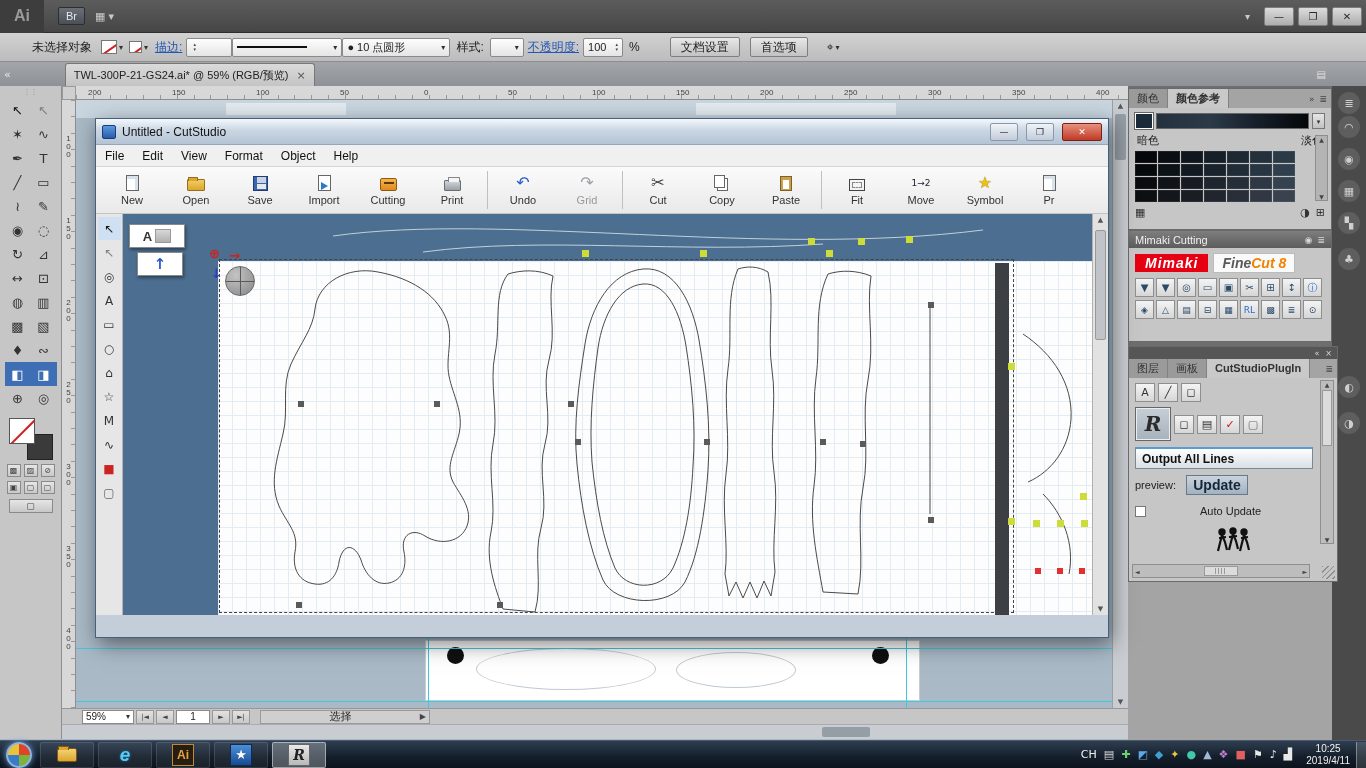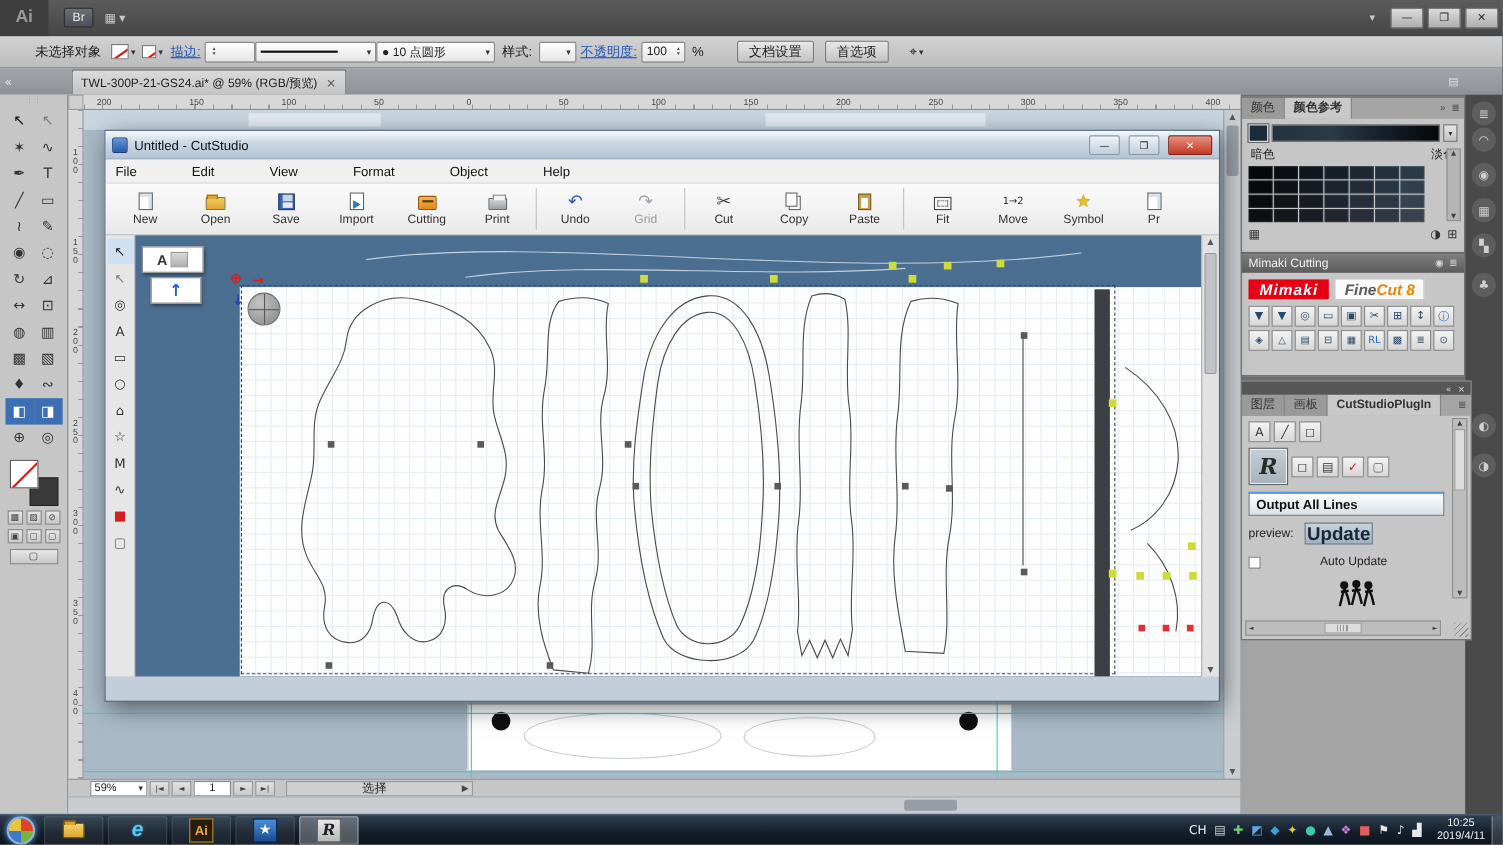--- a/index.html
+++ b/index.html
@@ -74,21 +74,21 @@
   .sel-box .pl{font-size:8px;color:#444;margin-right:3px;}
   .ai-hscroll{position:absolute;left:62px;top:724px;width:1066px;height:15px;background:#C9CDD1;border-top:1px solid #A8ACB0;}
   .hthumb{position:absolute;top:2px;height:10px;background:#959DA5;border-radius:2px;}
   
   .cs-window{position:absolute;left:95px;top:118px;width:1014px;height:520px;border:1px solid #44607C;background:#C3CEDA;box-shadow:3px 6px 20px rgba(0,0,0,.5);z-index:5;}
   .cs-titlebar{height:26px;background:linear-gradient(#F4F8FC,#CAD6E3 45%,#B4C4D5);display:flex;align-items:center;padding:0 6px;gap:6px;border-bottom:1px solid #93A6BA;}
   .cs-appicon{width:14px;height:14px;background:linear-gradient(#5A9AE0,#2A5AA8);border:1px solid #1A3A78;border-radius:2px;}
   .cs-title{font-size:12px;color:#111;flex:1;}
   .cs-wbtn{width:28px;height:18px;background:linear-gradient(#F0F4F8,#C2CCD8);border:1px solid #8A99AA;border-radius:2px;font-size:9px;color:#223;text-align:center;line-height:16px;margin-left:2px;}
   .cs-wbtn.close{width:40px;background:linear-gradient(#E8907E,#C03A26);border-color:#7E2012;color:#FFF;}
-  .cs-menubar{height:22px;background:#F0F0F0;border-bottom:1px solid #D4D4D4;display:flex;align-items:center;gap:32px;}
+  .cs-menubar{height:22px;background:#F0F0F0;border-bottom:1px solid #D4D4D4;display:flex;align-items:center;}
   .cs-menu-item{padding:0 9px;font-size:12px;color:#111;}
   .cs-toolbar{height:47px;background:linear-gradient(#FBFBFB,#E9E9E9);border-bottom:1px solid #C4C4C4;display:flex;align-items:center;padding-left:4px;overflow:hidden;}
   .csb{width:64px;height:43px;display:flex;flex-direction:column;align-items:center;justify-content:center;gap:2px;flex:0 0 auto;}
   .cl{font-size:11px;color:#333;}
   .tsep{width:1px;height:38px;background:#C0C0C0;margin:0 3px;flex:0 0 auto;}
   .ci{height:18px;display:flex;align-items:center;justify-content:center;}
   .cig{font-size:16px;line-height:18px;}
   .ic-page{width:13px;height:16px;background:#FFF;border:1px solid #666;box-shadow:inset -3px 3px 0 #D8E2EC;}
   .ic-folder{width:18px;height:12px;background:linear-gradient(#F2CE62,#DCA62E);border:1px solid #96701C;border-radius:1px;position:relative;margin-top:3px;}
   .ic-folder:before{content:"";position:absolute;left:0;top:-3px;width:8px;height:3px;background:#DCA62E;border:1px solid #96701C;border-bottom:none;}
@@ -156,21 +156,21 @@
   .fc-8{color:#F08300;}
   .fc-row{display:flex;gap:2px;margin:3px 6px;}
   .fc-btn{width:19px;height:19px;background:linear-gradient(#F4F4F4,#D6D6D6);border:1px solid #8E8E8E;font-size:10px;color:#2A4A6A;display:flex;align-items:center;justify-content:center;}
   .pl-header{height:12px;background:#565656;display:flex;align-items:center;justify-content:flex-end;gap:6px;color:#D8D8D8;font-size:8px;padding:0 5px;}
   .csp-row{display:flex;gap:3px;margin:5px 6px 3px;align-items:flex-start;}
   .csp-btn{width:20px;height:19px;background:linear-gradient(#F4F4F4,#D6D6D6);border:1px solid #8E8E8E;font-size:11px;color:#333;display:flex;align-items:center;justify-content:center;}
   .big-r{width:36px;height:34px;background:linear-gradient(#C6CEd6,#A8B2BC);border:1px solid #666;box-shadow:inset 0 0 0 1px #E8EDF2;font-family:"DejaVu Serif",serif;font-style:italic;font-weight:bold;font-size:20px;color:#2A2A2A;display:flex;align-items:center;justify-content:center;}
   .output-btn{display:block;width:178px;height:22px;margin:6px 6px 4px;background:linear-gradient(#FDFEFF,#D9DFE5);border:1px solid #7A8894;border-top:2px solid #5B9BD5;font-weight:bold;font-size:12px;color:#111;text-align:left;padding-left:6px;}
   .preview-row{display:flex;align-items:center;gap:10px;margin:6px 6px;}
   .preview-lbl{font-size:11px;color:#222;}
-  .update-btn{width:62px;height:20px;background:linear-gradient(#C9D3DD,#A3B2C0);border:1px solid #66788A;font-size:17px;font-weight:bold;color:#15263A;}
+  .update-btn{width:62px;height:20px;background:linear-gradient(#C9D3DD,#A3B2C0);border:1px solid #66788A;font-size:14px;font-weight:bold;color:#15263A;}
   .auto-row{display:flex;align-items:center;gap:6px;margin:10px 6px;}
   .chk{width:11px;height:11px;background:#FFF;border:1px solid #777;}
   .auto-lbl{font-size:11px;color:#222;margin-left:48px;}
   .dancers{display:block;margin:8px auto 0;}
   .pl-vscroll{position:absolute;right:3px;top:33px;width:14px;height:164px;background:#BDBDBD;border:1px solid #8E8E8E;font-size:6px;color:#444;display:flex;flex-direction:column;justify-content:space-between;align-items:center;}
   .pl-vthumb{position:absolute;left:1px;top:9px;width:10px;height:56px;background:#DCDCDC;border:1px solid #999;}
   .pl-hscroll{position:absolute;left:3px;bottom:3px;width:178px;height:14px;background:#BDBDBD;border:1px solid #8E8E8E;display:flex;align-items:center;justify-content:space-between;font-size:6px;color:#444;padding:0 2px;}
   .pl-hthumb{width:34px;height:10px;background:#DCDCDC;border:1px solid #999;background-image:repeating-linear-gradient(90deg,#999 0 1px,transparent 1px 3px);background-size:12px 6px;background-position:center;background-repeat:no-repeat;}
   .corner-grip{position:absolute;right:2px;bottom:2px;width:13px;height:13px;background:repeating-linear-gradient(135deg,#8E8E8E 0 1px,transparent 1px 4px);}
   

